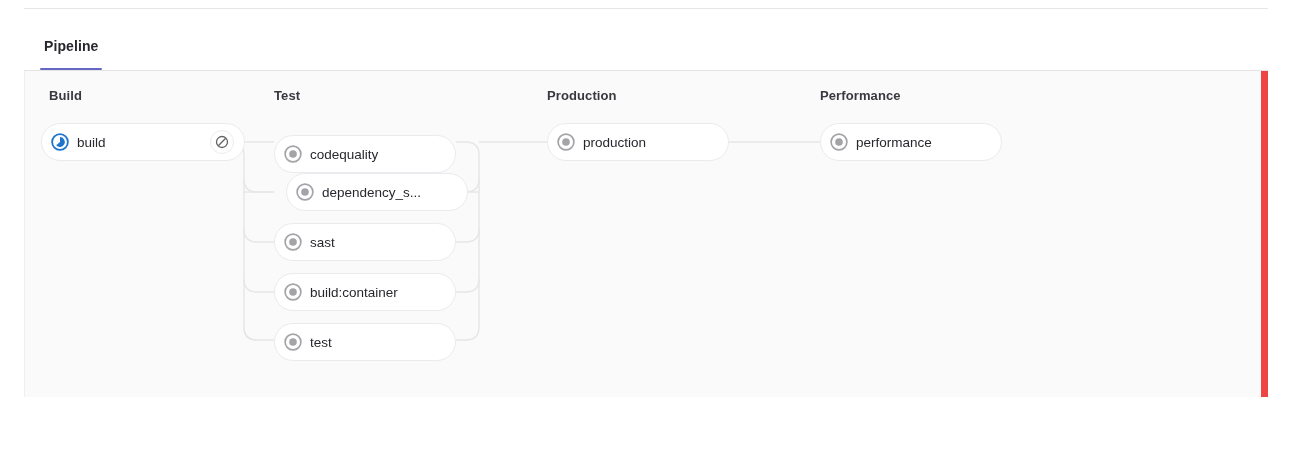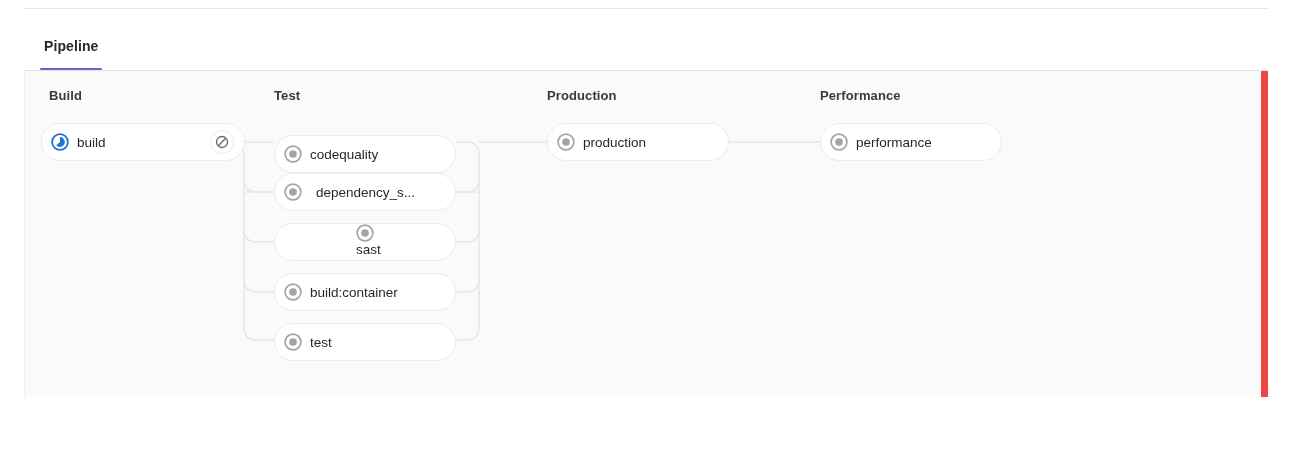--- a/index.html
+++ b/index.html
@@ -165,29 +165,29 @@
         <div class="stage-title">Test</div>
 
         <div class="job" style="left:0; top:52px;margin-top:12px;">
           <svg class="status" viewBox="0 0 16 16">
             <circle cx="8" cy="8" r="7" fill="#fff" stroke="#a4a3a8" stroke-width="1.5"></circle>
             <circle cx="8" cy="8" r="3.4" fill="#a4a3a8"></circle>
           </svg>
           <span class="job-name">codequality</span>
         </div>
 
-        <div class="job" style="left:0; top:102px;gap:6px;">
+        <div class="job" style="left:12px; top:102px;">
           <svg class="status" viewBox="0 0 16 16">
             <circle cx="8" cy="8" r="7" fill="#fff" stroke="#a4a3a8" stroke-width="1.5"></circle>
             <circle cx="8" cy="8" r="3.4" fill="#a4a3a8"></circle>
           </svg>
           <span class="job-name">dependency_s...</span>
         </div>
 
-        <div class="job" style="left:0; top:152px;flex-direction:column;">
+        <div class="job" style="left:0; top:152px;">
           <svg class="status" viewBox="0 0 16 16">
             <circle cx="8" cy="8" r="7" fill="#fff" stroke="#a4a3a8" stroke-width="1.5"></circle>
             <circle cx="8" cy="8" r="3.4" fill="#a4a3a8"></circle>
           </svg>
           <span class="job-name">sast</span>
         </div>
 
         <div class="job" style="left:0; top:202px;">
           <svg class="status" viewBox="0 0 16 16">
             <circle cx="8" cy="8" r="7" fill="#fff" stroke="#a4a3a8" stroke-width="1.5"></circle>

